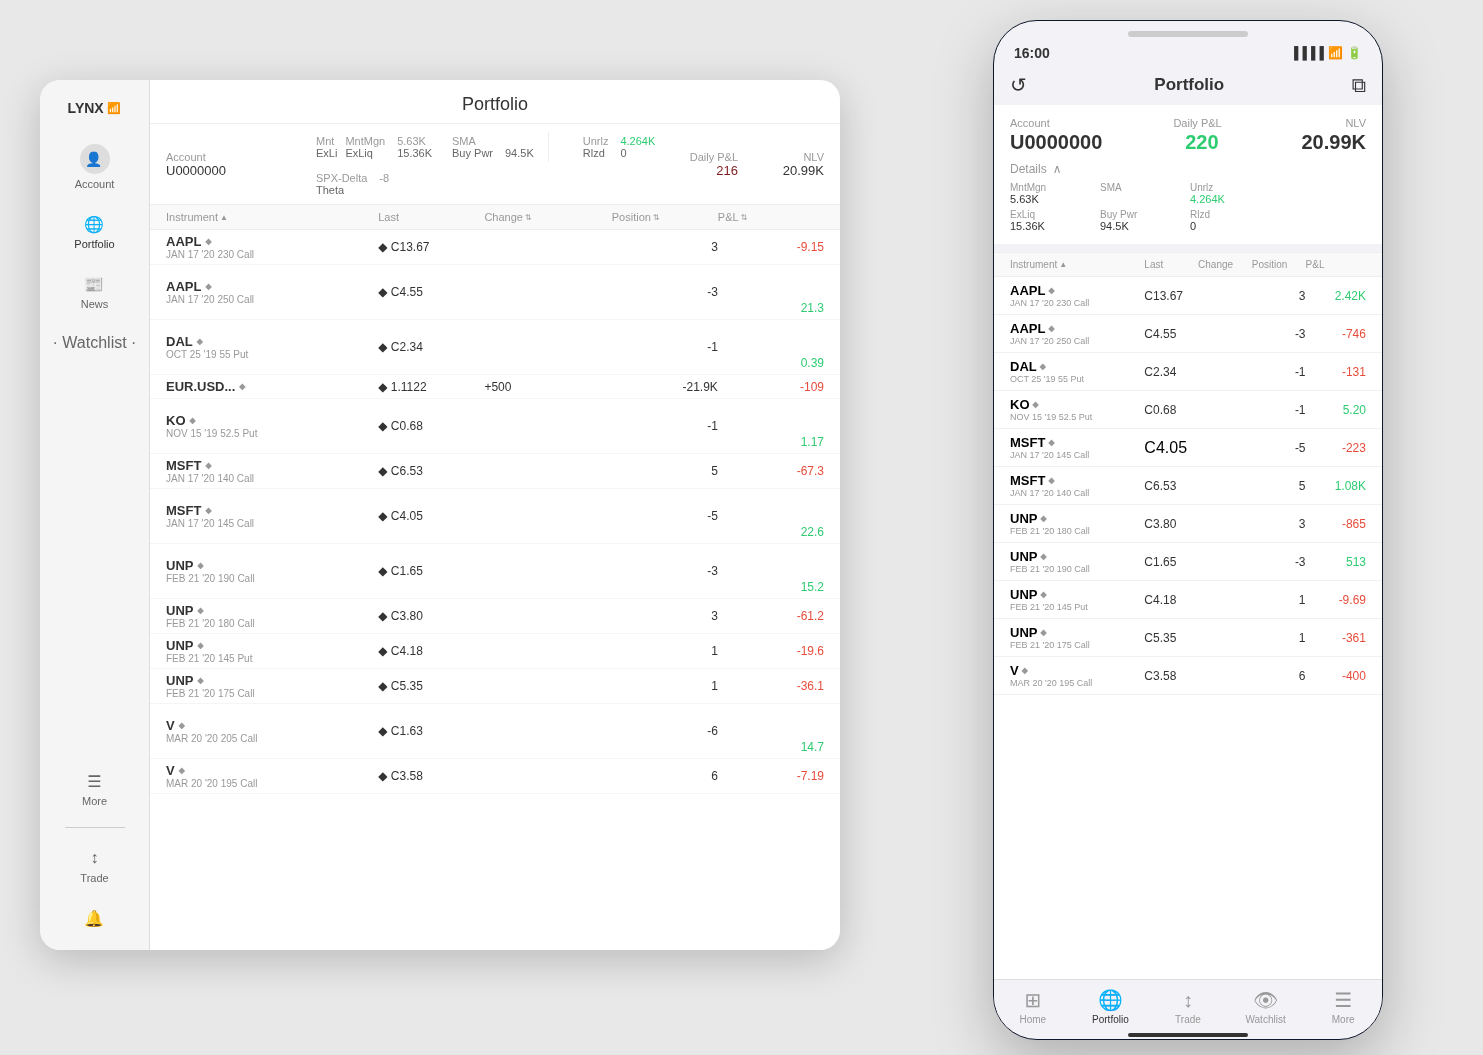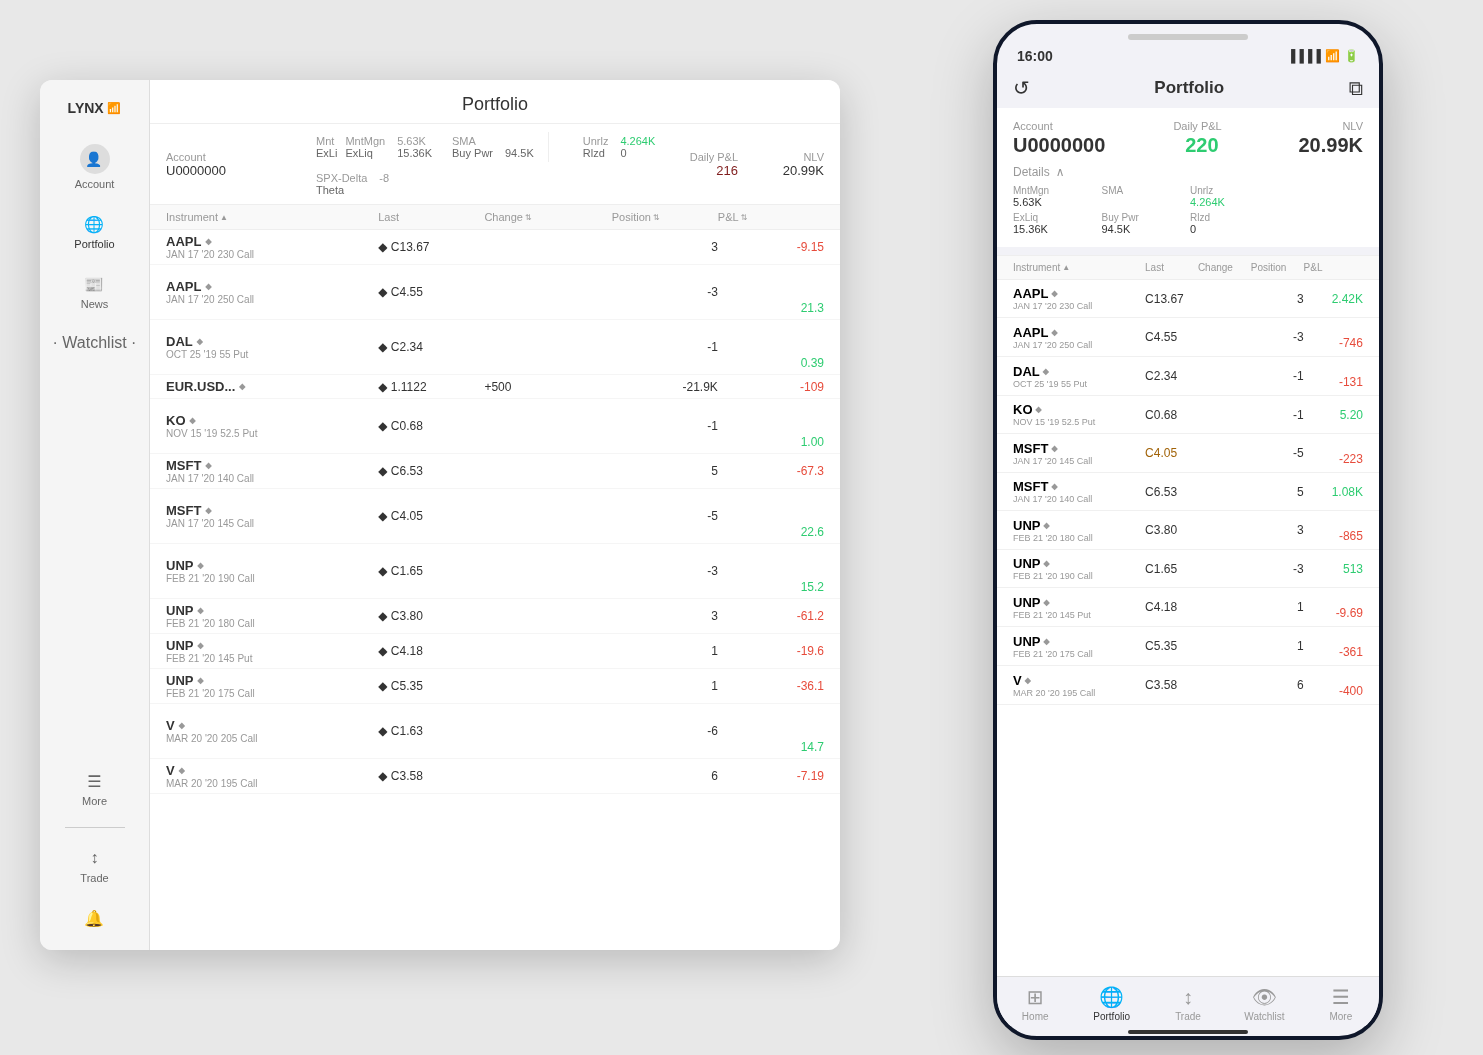--- a/index.html
+++ b/index.html
@@ -13,21 +13,21 @@
     }
 
     
     .tablet {
       position: absolute;
       left: 40px;
       top: 80px;
       width: 800px;
       height: 870px;
       background: #f0f0f0;
-      border-radius: 12px;
+      border-radius: 20px;
       box-shadow: 0 10px 40px rgba(0,0,0,0.2);
       display: flex;
       flex-direction: row;
       overflow: hidden;
     }
 
     
     .sidebar {
       width: 110px;
       background: #f5f5f5;
@@ -180,21 +180,21 @@
       right: 100px;
       top: 20px;
       width: 390px;
       height: 1020px;
       background: #f2f2f7;
       border-radius: 44px;
       box-shadow: 0 20px 60px rgba(0,0,0,0.25);
       display: flex;
       flex-direction: column;
       overflow: hidden;
-      border: 4px solid #0f172a;
+      border: 1px solid #0f172a;
     }
     .mobile-notch {
       width: 120px;
       height: 6px;
       background: #ccc;
       border-radius: 3px;
       margin: 10px auto 0;
     }
     .mobile-status-bar {
       display: flex;
@@ -283,21 +283,21 @@
       grid-template-columns: 2fr 0.8fr 0.8fr 0.8fr 0.9fr;
       padding: 6px 16px;
       border-bottom: 1px solid #f0f0f0;
       font-size: 12px;
       align-items: center;
     }
     .mobile-inst-cell { display: flex; flex-direction: column; }
     .mobile-inst-name { font-weight: 600; font-size: 13px; display: flex; align-items: center; gap: 3px; }
     .mobile-inst-sub { font-size: 9px; color: #999; }
     .mobile-pnl-green { color: #2ecc71; font-weight: 500; text-align: right; }
-    .mobile-pnl-red { color: #e74c3c; font-weight: 500; text-align: right; margin-top: 12px; }
+    .mobile-pnl-red { color: #e74c3c; font-weight: 500; text-align: right; }
 
     
     .mobile-tab-bar {
       display: flex;
       justify-content: space-around;
       align-items: center;
       padding: 8px 0 4px;
       background: #f2f2f7;
       border-top: 1px solid #ddd;
     }
@@ -479,21 +479,21 @@
     <span class="pnl-red col-right">-109</span>
   </div>
         <div class="table-row">
     <div class="instrument-cell">
       <span class="inst-name">KO <span class="diamond">◆</span></span>
       <span class="inst-sub">NOV 15 '19 52.5 Put</span>
     </div>
     <span class="last-val">◆ C0.68</span>
     <span class="change-val"></span>
     <span class="pos-val col-right">-1</span>
-    <span class="pnl-green col-right">1.00</span>
+    <span class="pnl-green col-right">1.17</span>
   </div>
         <div class="table-row">
     <div class="instrument-cell">
       <span class="inst-name">MSFT <span class="diamond">◆</span></span>
       <span class="inst-sub">JAN 17 '20 140 Call</span>
     </div>
     <span class="last-val">◆ C6.53</span>
     <span class="change-val"></span>
     <span class="pos-val col-right">5</span>
     <span class="pnl-red col-right">-67.3</span>
@@ -688,21 +688,21 @@
     <span style="font-size:12px;color:#333;">C0.68</span>
     <span style="font-size:12px;color:#2ecc71;"></span>
     <span style="font-size:12px;color:#333;text-align:right;">-1</span>
     <span class="mobile-pnl-green">5.20</span>
   </div>
       <div class="mobile-table-row">
     <div class="mobile-inst-cell">
       <span class="mobile-inst-name">MSFT <span style="font-size:8px;color:#999;">◆</span></span>
       <span class="mobile-inst-sub">JAN 17 '20 145 Call</span>
     </div>
-    <span style="font-size:12px;color:#a16207;">C4.05</span>
+    <span style="font-size:16px;color:#000000;">C4.05</span>
     <span style="font-size:12px;color:#2ecc71;"></span>
     <span style="font-size:12px;color:#333;text-align:right;">-5</span>
     <span class="mobile-pnl-red">-223</span>
   </div>
       <div class="mobile-table-row">
     <div class="mobile-inst-cell">
       <span class="mobile-inst-name">MSFT <span style="font-size:8px;color:#999;">◆</span></span>
       <span class="mobile-inst-sub">JAN 17 '20 140 Call</span>
     </div>
     <span style="font-size:12px;color:#333;">C6.53</span>

